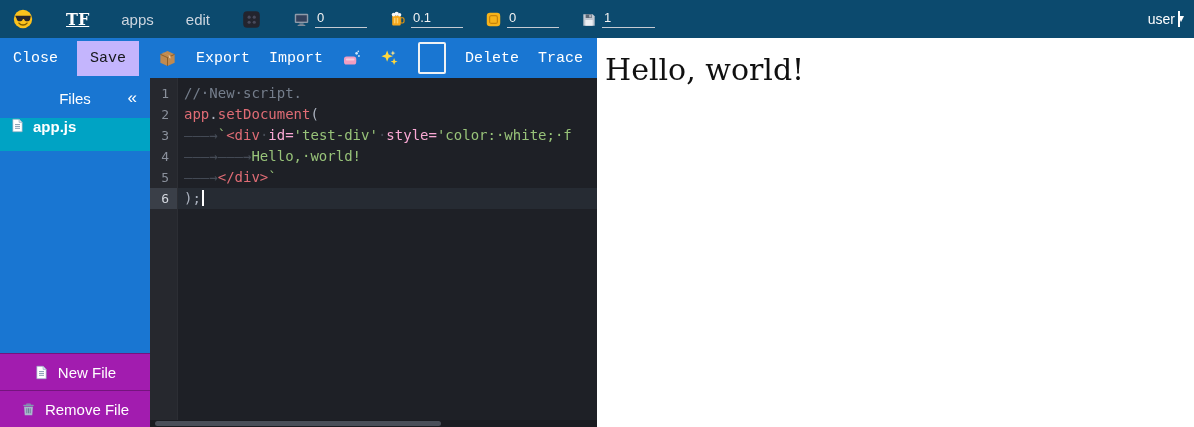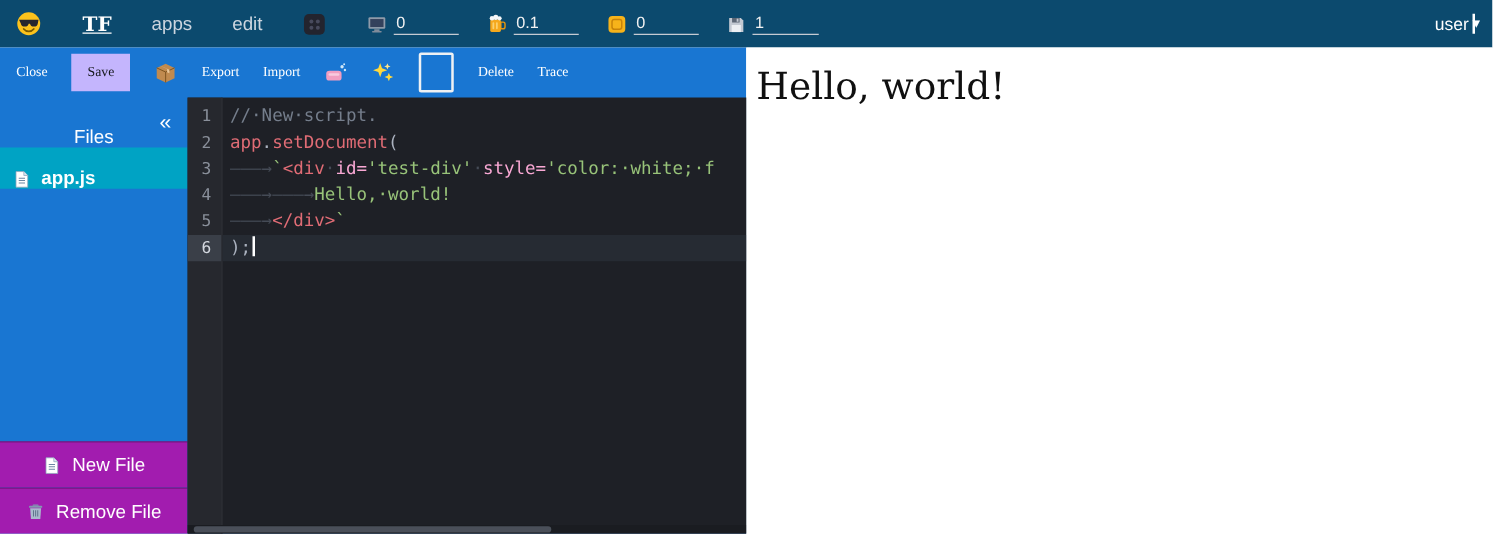--- a/index.html
+++ b/index.html
@@ -23,37 +23,37 @@
                cursor: pointer; font-family: inherit; }
   .user-menu .caret { font-size: 12px; color: #ffffff; }
 
   
   .main { display: flex; height: 389px; }
   .left-pane { width: 597px; display: flex; flex-direction: column; background: #1976d2; }
 
   
   .toolbar { height: 40px; display: flex; align-items: center; gap: 19px;
              padding: 0 13px; flex: none; }
-  .tbtn { background: none; border: none; color: #ffffff; font-size: 11px;
-          font-family: Liberation Serif, serif; padding: 0; cursor: pointer; }
+  .tbtn { background: none; border: none; color: #ffffff; font-size: 15px;
+          font-family: Liberation Mono, monospace; padding: 0; cursor: pointer; }
   .tbtn.save { background: #c4b5fd; color: #17191c; padding: 9px 13px; }
   .tbtn .icon svg { display: block; }
   .blank-btn { width: 28px; height: 32px; border: 2px solid #eef1f4;
                background: transparent; border-radius: 2px; cursor: pointer; }
 
   
   .workspace { flex: 1; display: flex; min-height: 0; }
 
   
   .sidebar { width: 150px; flex: none; display: flex; flex-direction: column; color: #fff; }
-  .files-header { height: 40px; flex: none; display: flex; align-items: flex-end;
+  .files-header { height: 40px; flex: none; display: flex; align-items: center;
                   justify-content: center; position: relative; font-size: 15px; }
   .collapse-btn { position: absolute; right: 13px; top: 50%; transform: translateY(-50%);
                   background: none; border: none; color: #fff; font-size: 17px; cursor: pointer; }
-  .file-item { height: 33px; display: flex; align-items: flex-end; gap: 8px;
+  .file-item { height: 33px; display: flex; align-items: flex-start; gap: 8px;
                padding: 0 10px; font-size: 15px; font-weight: bold; cursor: pointer; }
   .file-item.selected { background: #00a3c4; }
   .file-item .icon svg { display: block; }
   .sidebar-bottom { margin-top: auto; }
   .side-btn { width: 100%; height: 37px; display: flex; align-items: center;
               justify-content: center; gap: 9px; background: #a21caf; border: none;
               border-top: 1px solid rgba(0,0,0,0.28); color: #fff; font-size: 15px;
               font-family: inherit; cursor: pointer; }
   .side-btn .icon svg { display: block; }
 

